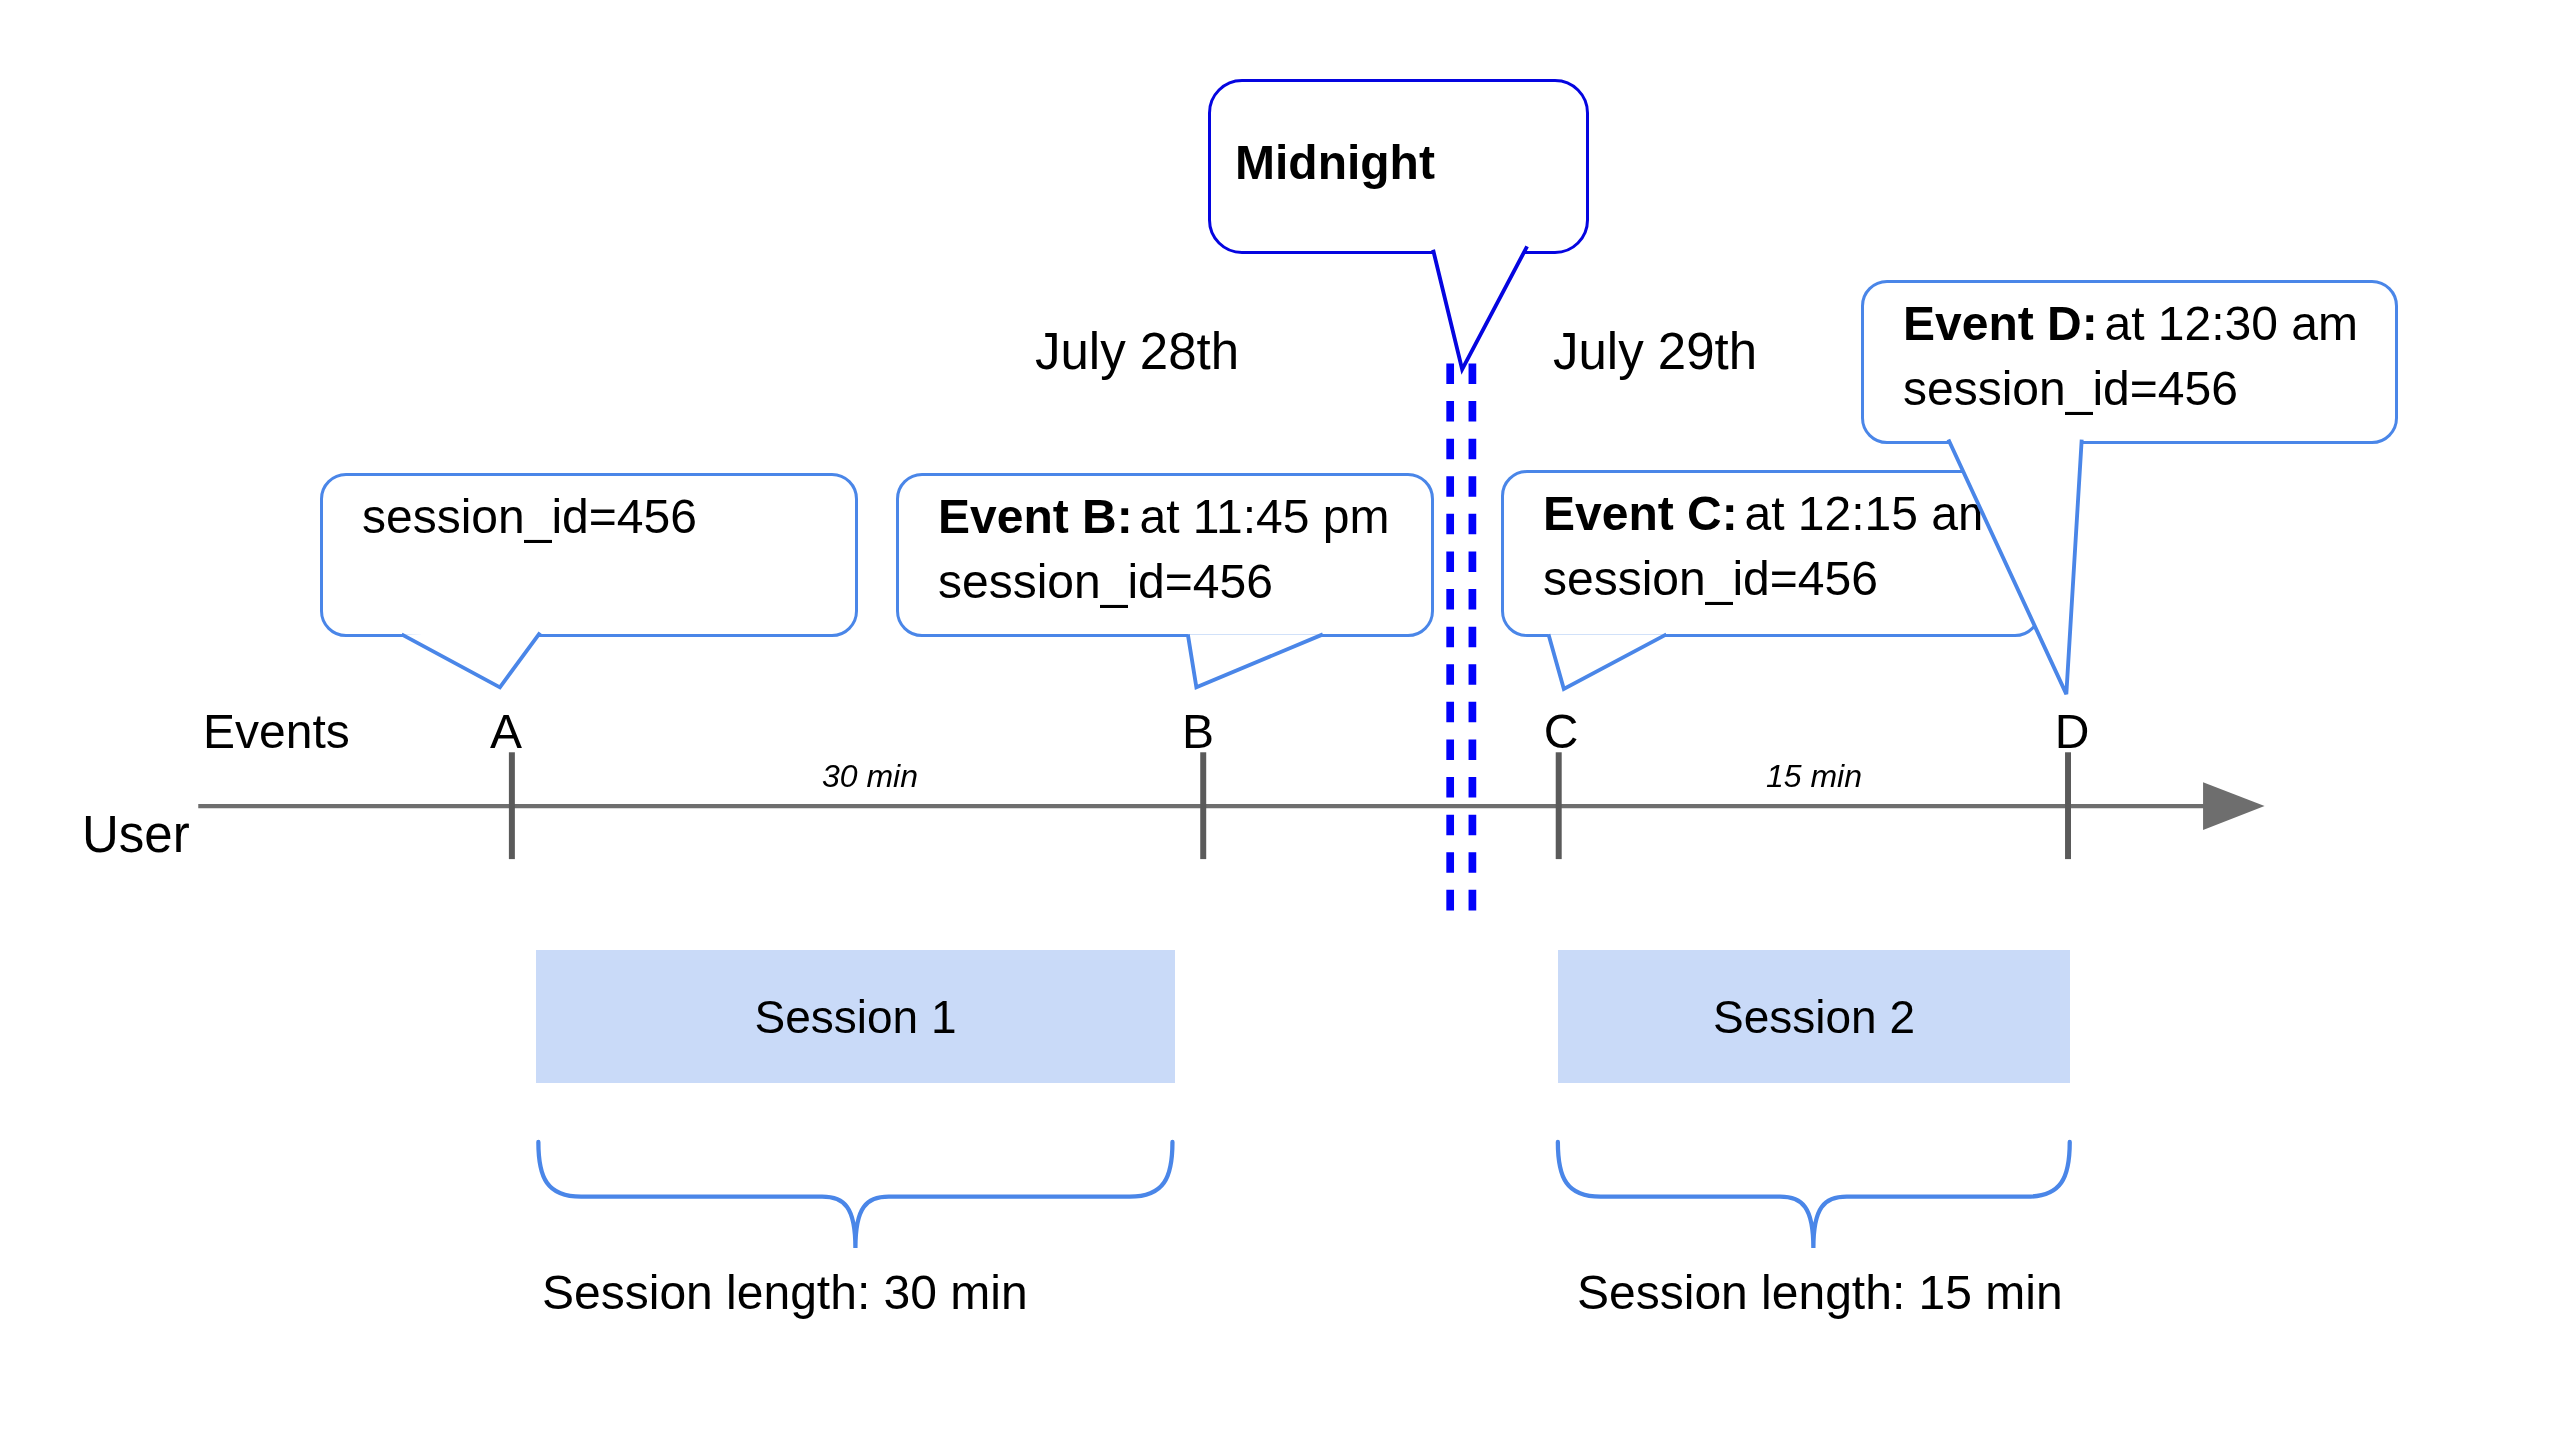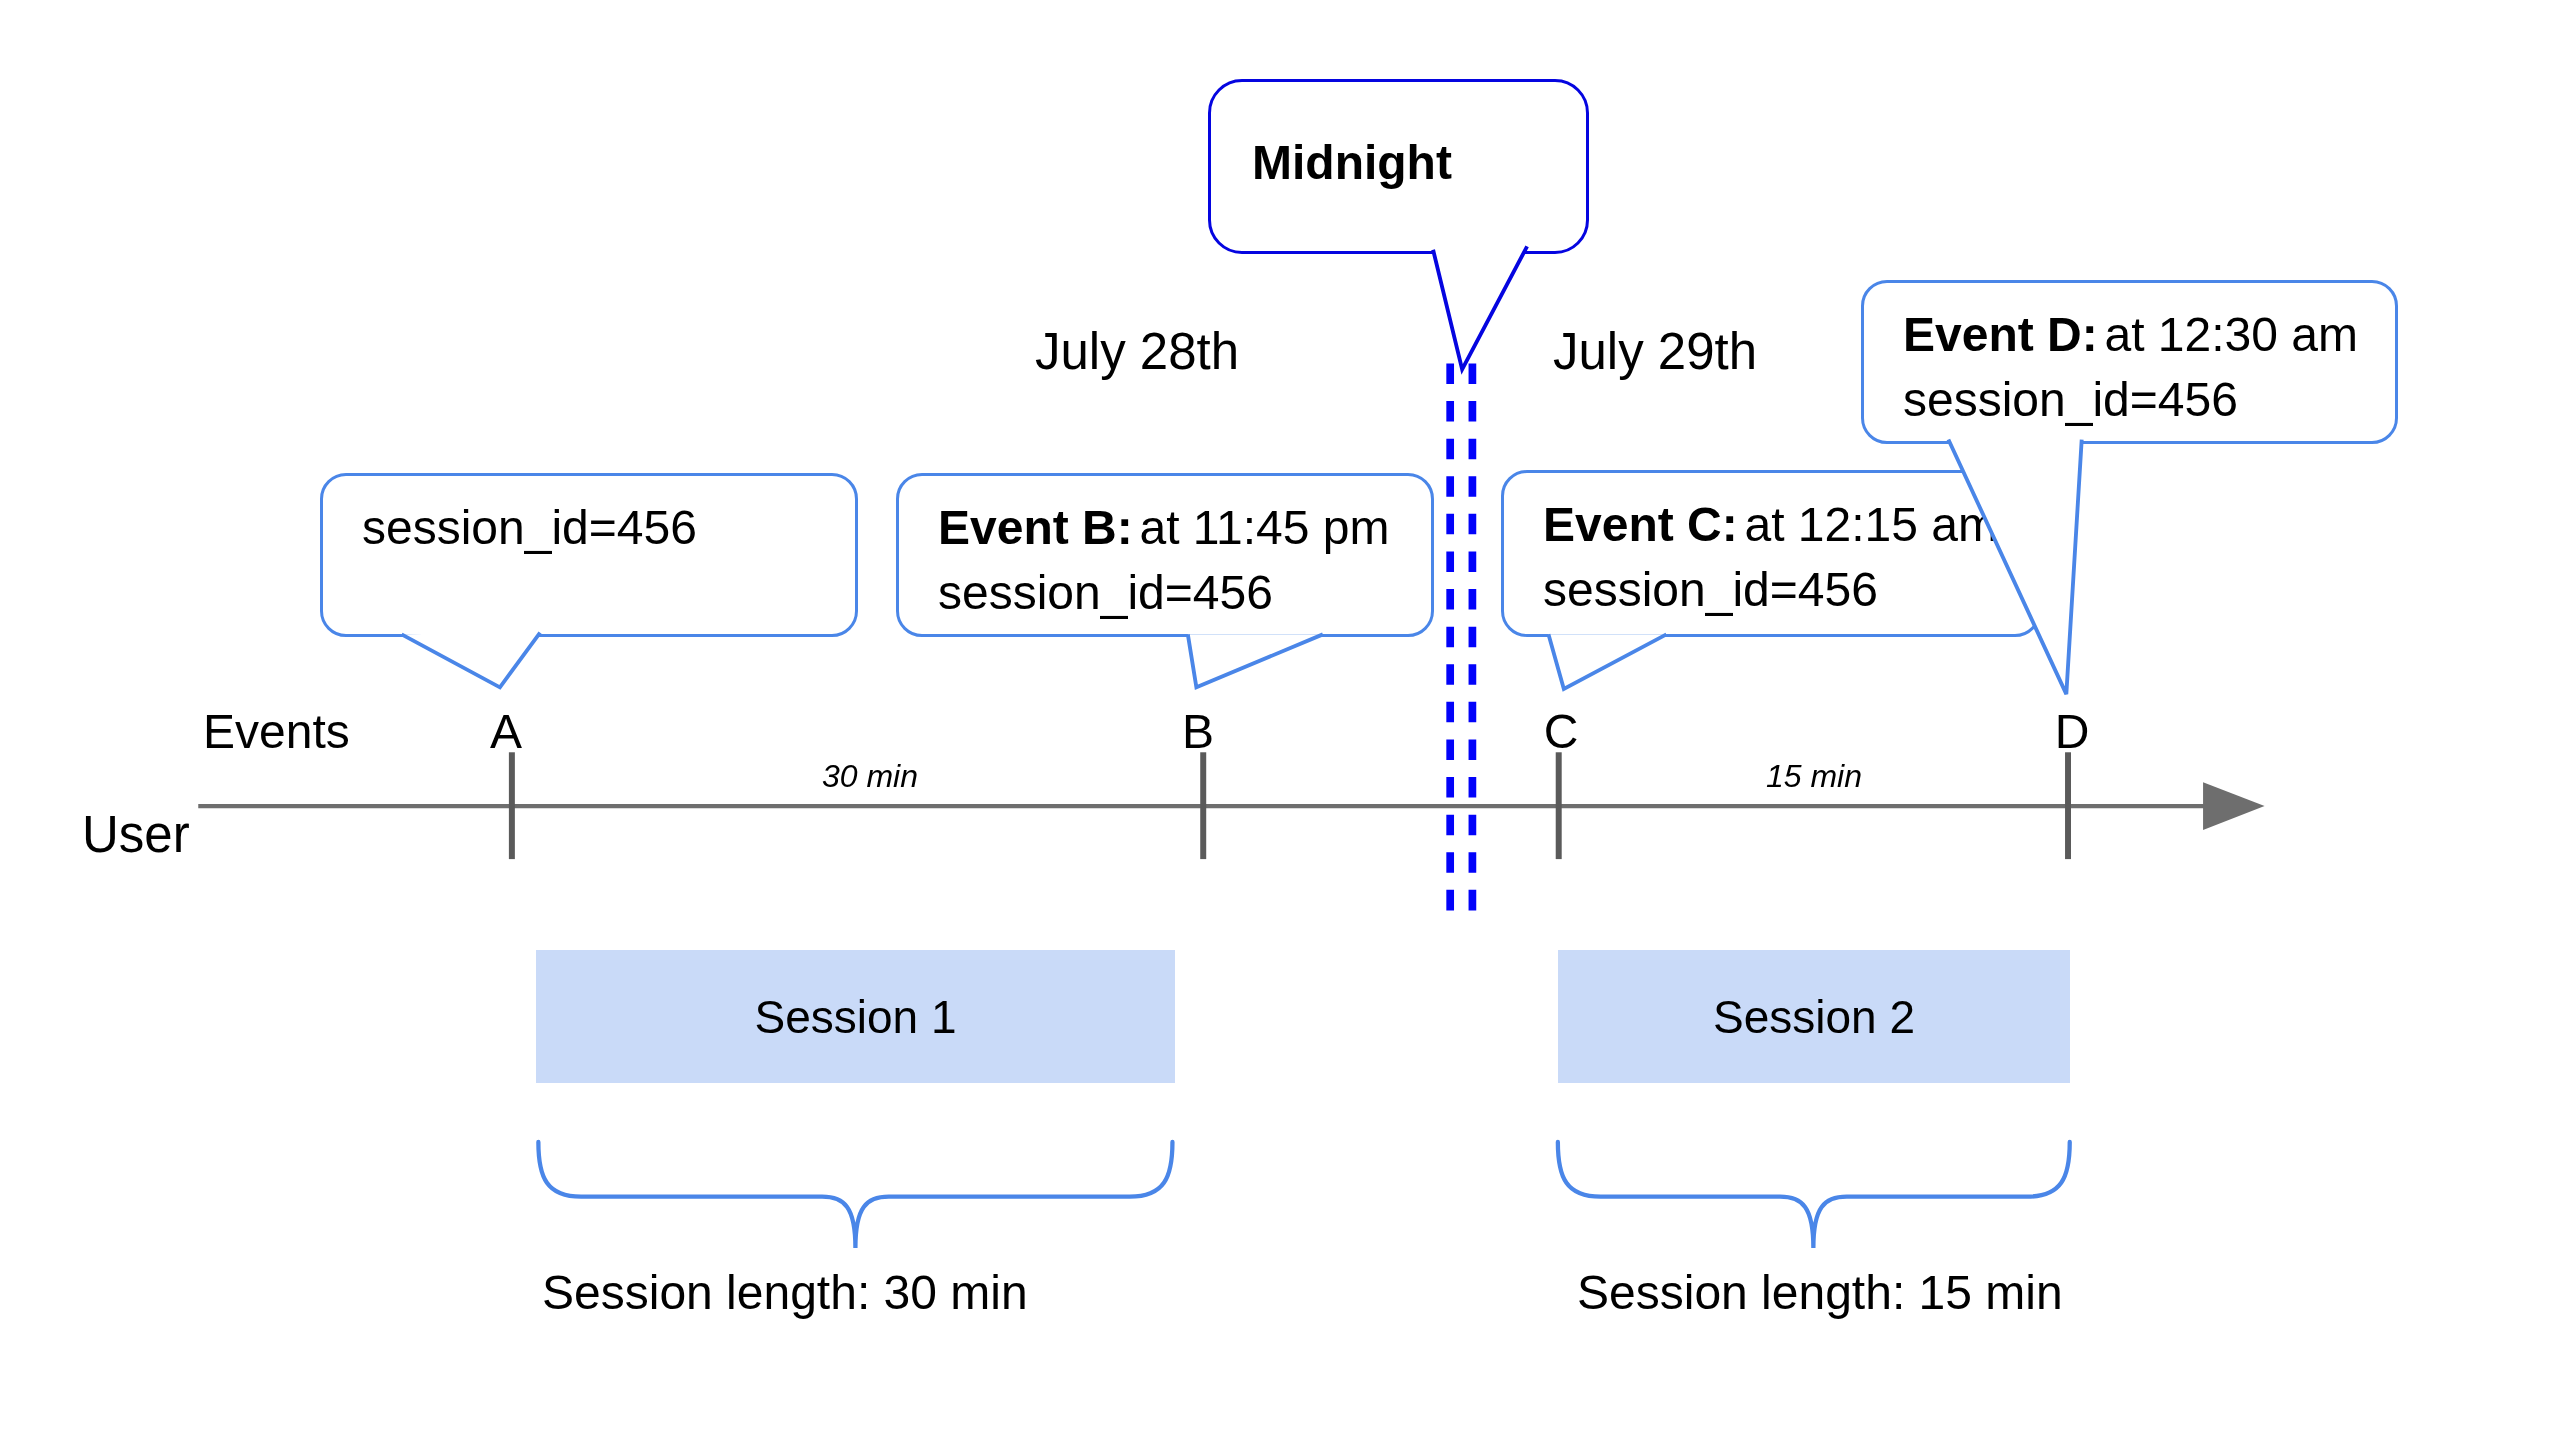--- a/index.html
+++ b/index.html
@@ -8,28 +8,28 @@
     width:2550px;height:1455px;
     background:#ffffff;
     font-family:"Liberation Sans","DejaVu Sans",sans-serif;
     color:#000;
     overflow:hidden;
   }
   .vector-layer{position:absolute;left:0;top:0;z-index:3;pointer-events:none;}
   .bubble{
     position:absolute;z-index:2;box-sizing:border-box;
     background:#ffffff;border:3.4px solid #4a86e8;border-radius:26px;
-    padding:19px 26px 0 39px;
+    padding:8px 26px 0 39px;
     font-size:48px;line-height:65px;white-space:nowrap;
   }
   .bubble b{font-weight:bold;margin-right:6.8px;}
   .bubble-midnight{
     position:absolute;z-index:2;box-sizing:border-box;
     background:#ffffff;border:3.4px solid #0505e0;border-radius:34px;
-    padding:51px 26px 0 41px;
+    padding:51px 26px 0 24px;
     font-size:48px;line-height:60px;font-weight:bold;white-space:nowrap;
   }
   .lbl{position:absolute;z-index:4;white-space:nowrap;margin-top:12px;}
   .f-big{font-size:48px;line-height:51px;}
   .f-day{font-size:51px;line-height:53px;}
   .f-small{font-size:32px;line-height:39px;font-style:italic;}
   .center-x{transform:translateX(-50%);}
   .session-bar{
     position:absolute;z-index:1;
     background:#c9daf8;

